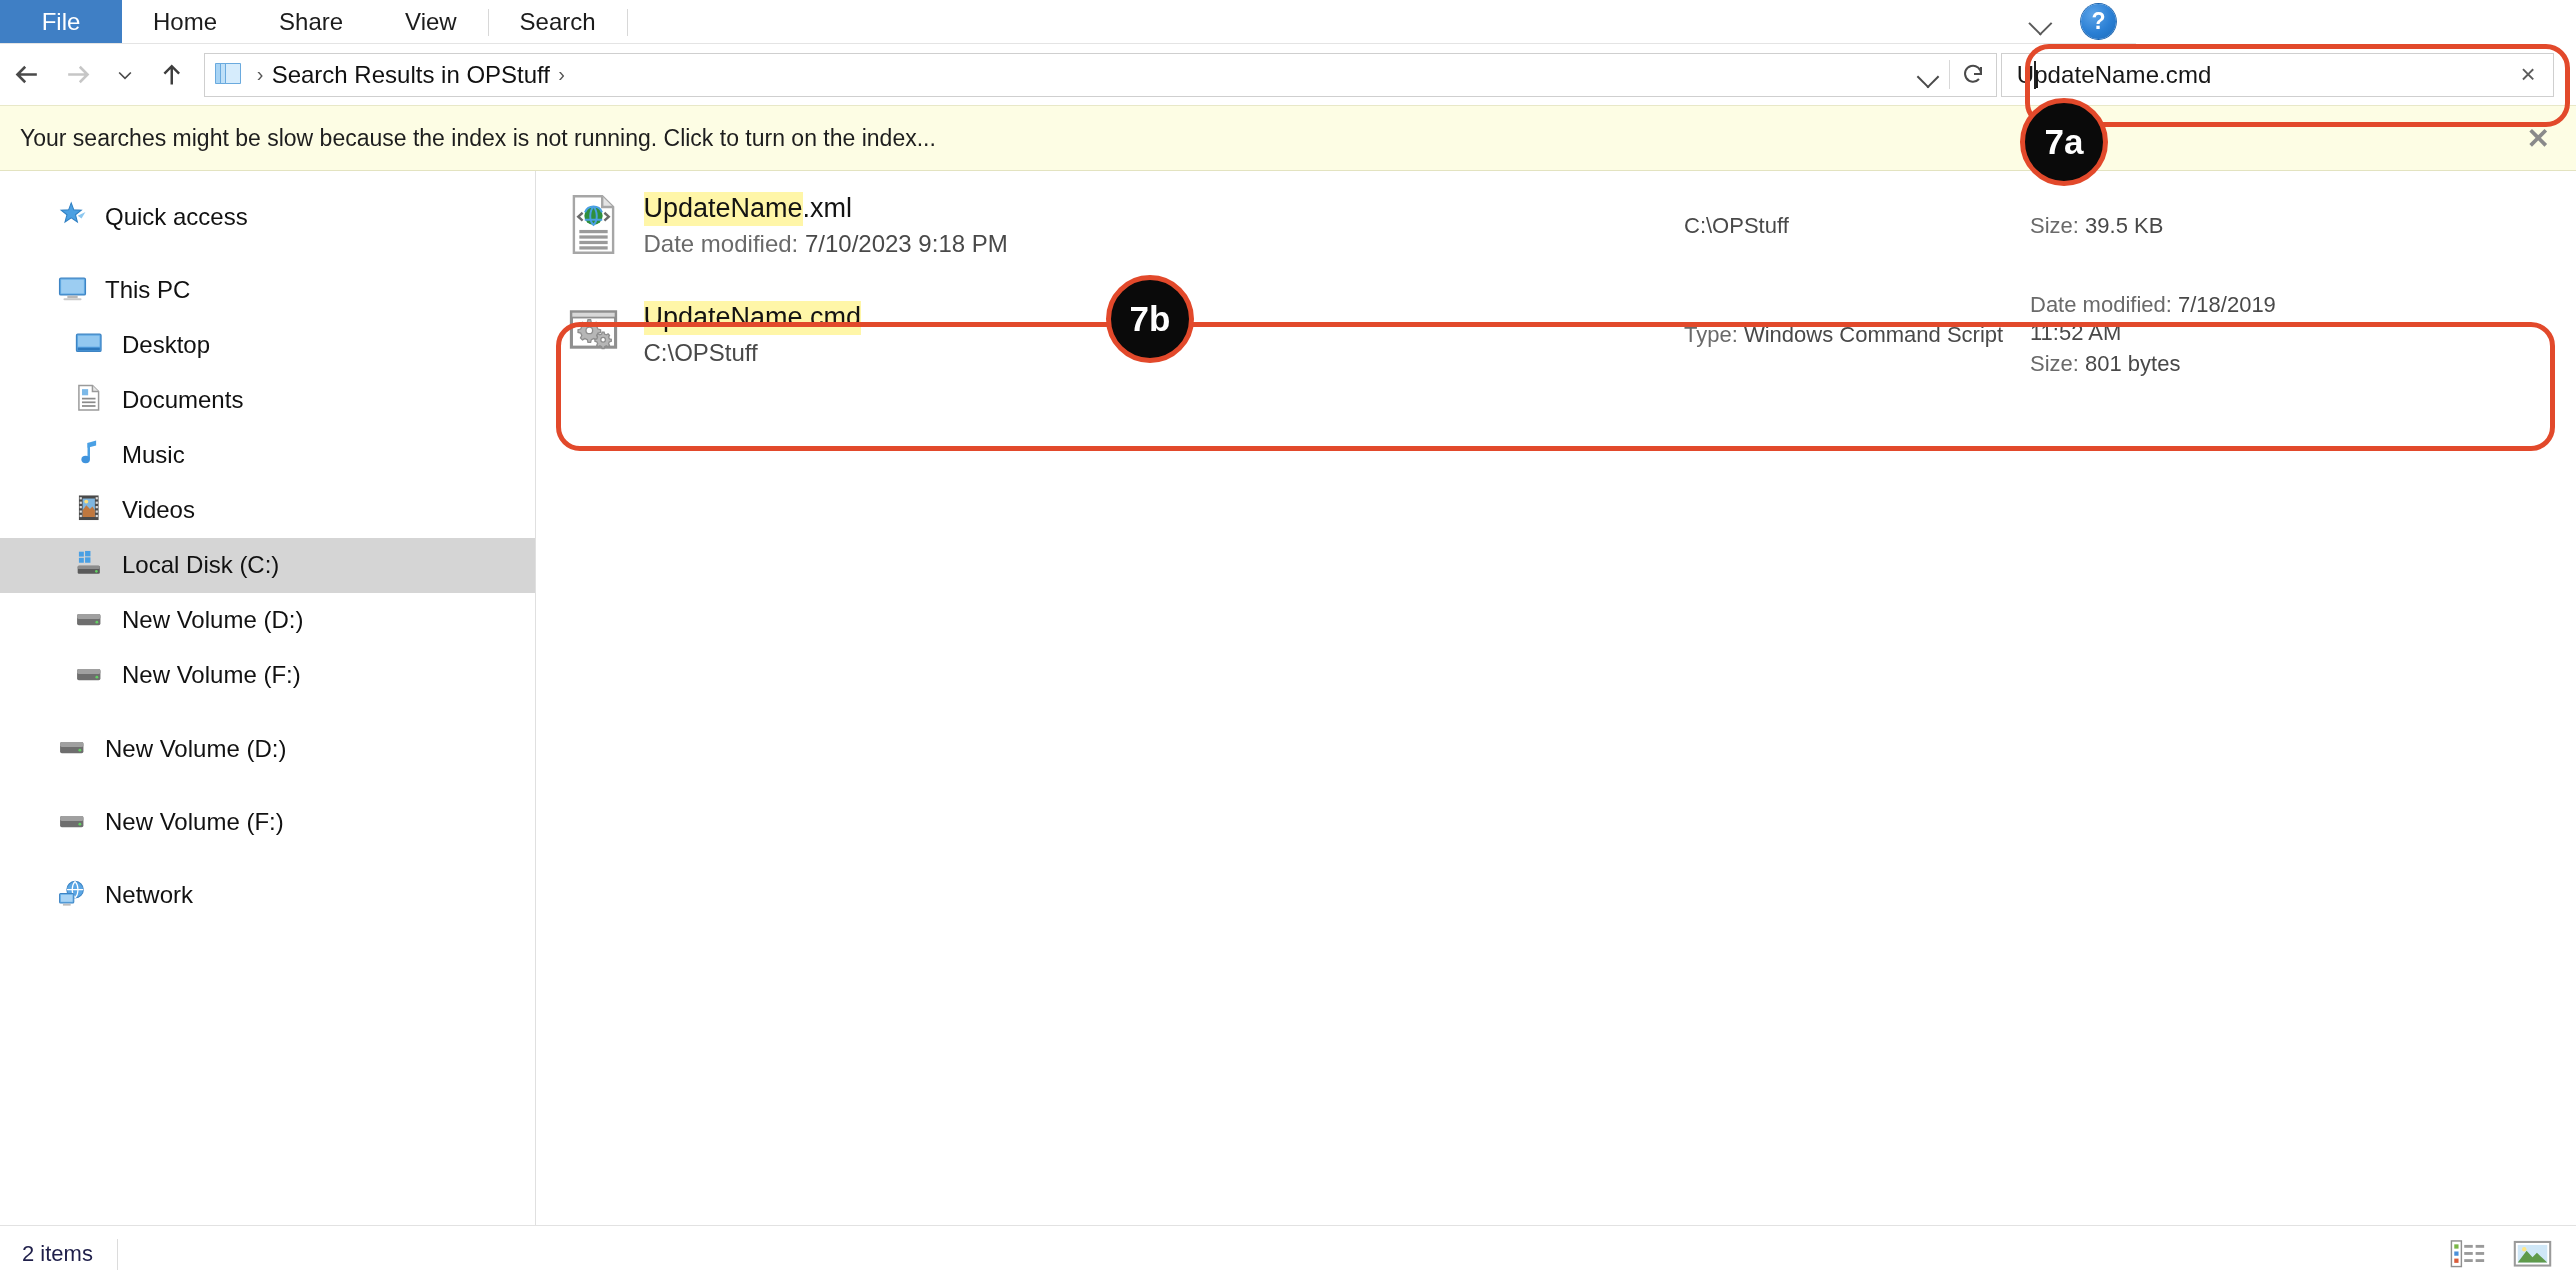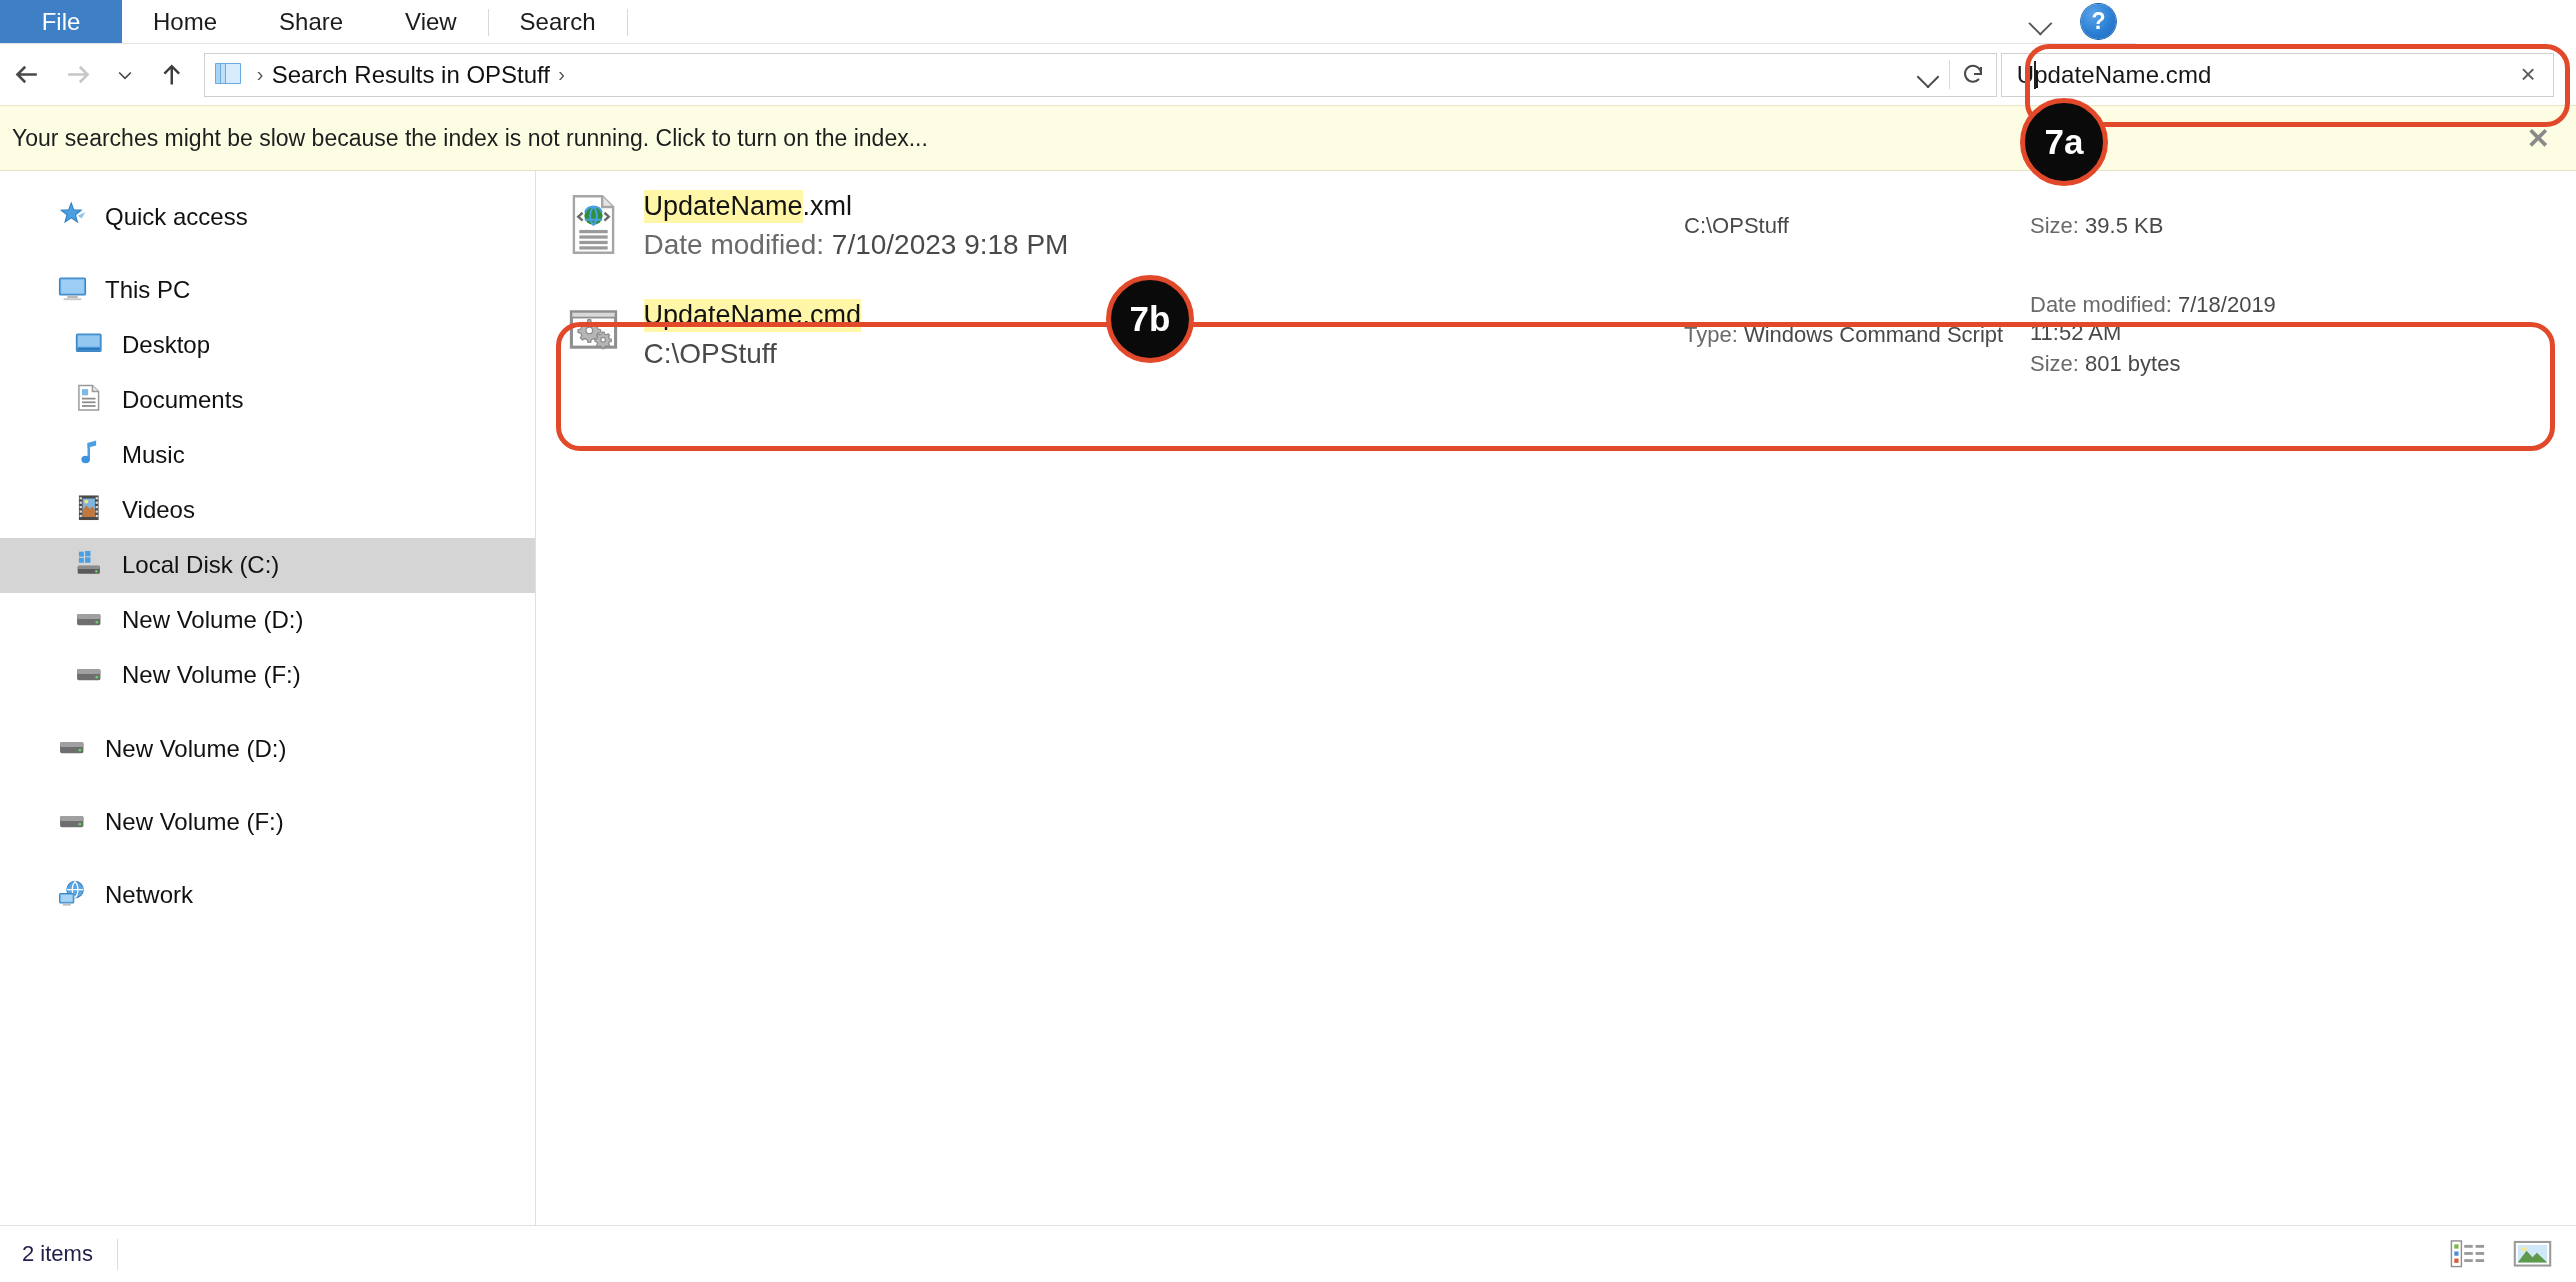--- a/index.html
+++ b/index.html
@@ -119,21 +119,21 @@
     font-size:26px; color:#5c5c5c; cursor:pointer;
   }
 
   
   .notice {
     position:absolute; left:0; top:105px; width:2576px; height:66px;
     background:#fdfde4; border-top:0.9px solid #e8e8c8; border-bottom:0.9px solid #e3e3c0;
     display:flex; align-items:center; cursor:pointer;
   }
   .notice-text {
-    font-size:23px; color:#1e1e1e; margin-left:12px; white-space:nowrap;
+    font-size:23px; color:#1e1e1e; margin-left:20px; white-space:nowrap;
   }
   .notice-close {
     margin-left:auto; margin-right:26px; font-size:28px; color:#8a8a8a;
     font-weight:bold; cursor:pointer;
   }
 
   
   .sidebar {
     position:absolute; left:0; top:171px; width:536px; height:1054px;
     background:#ffffff; border-right:0.9px solid #e0e0e0;
@@ -164,21 +164,21 @@
   .res-ico {
     width:57px; height:64px; margin-left:29.5px; margin-right:20px;
     flex:0 0 57px; position:relative;
   }
   .res-main { width:571px; flex:0 0 571px; }
   .res-name {
     font-size:27px; color:#131313; line-height:1.24; display:inline-block;
   }
   .hl { background:#fff6a8; }
   .res-sub {
-    font-size:28px; color:#494949; margin-top:4.6px; line-height:1.2;
+    font-size:24px; color:#494949; margin-top:4.6px; line-height:1.2;
   }
   .res-sub .lbl { color:#6a6a6a; }
   .res-col {
     font-size:22px; color:#494949; line-height:1.24;
   }
   .res-col .lbl { color:#6a6a6a; }
   .col-type { position:absolute; left:1147px; }
   .col-right { position:absolute; left:1493px; }
 
   

